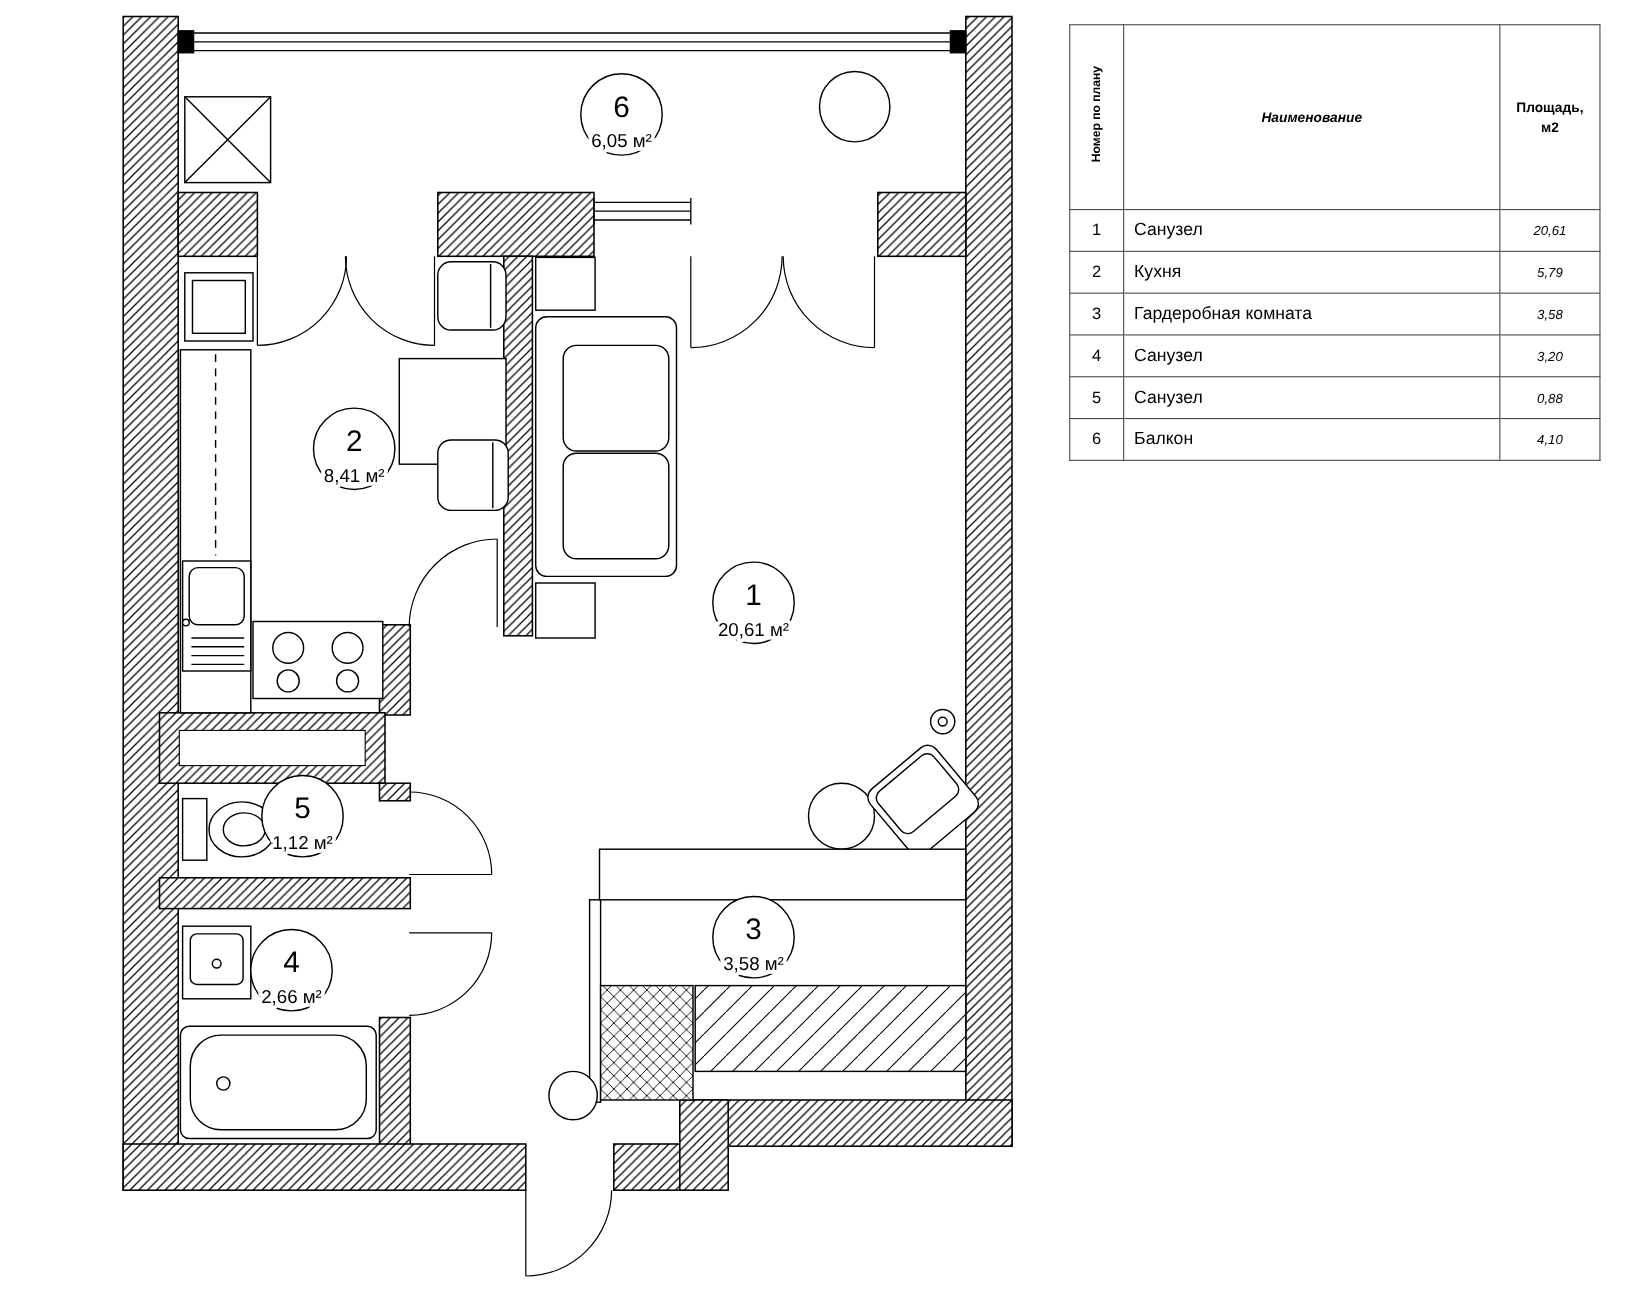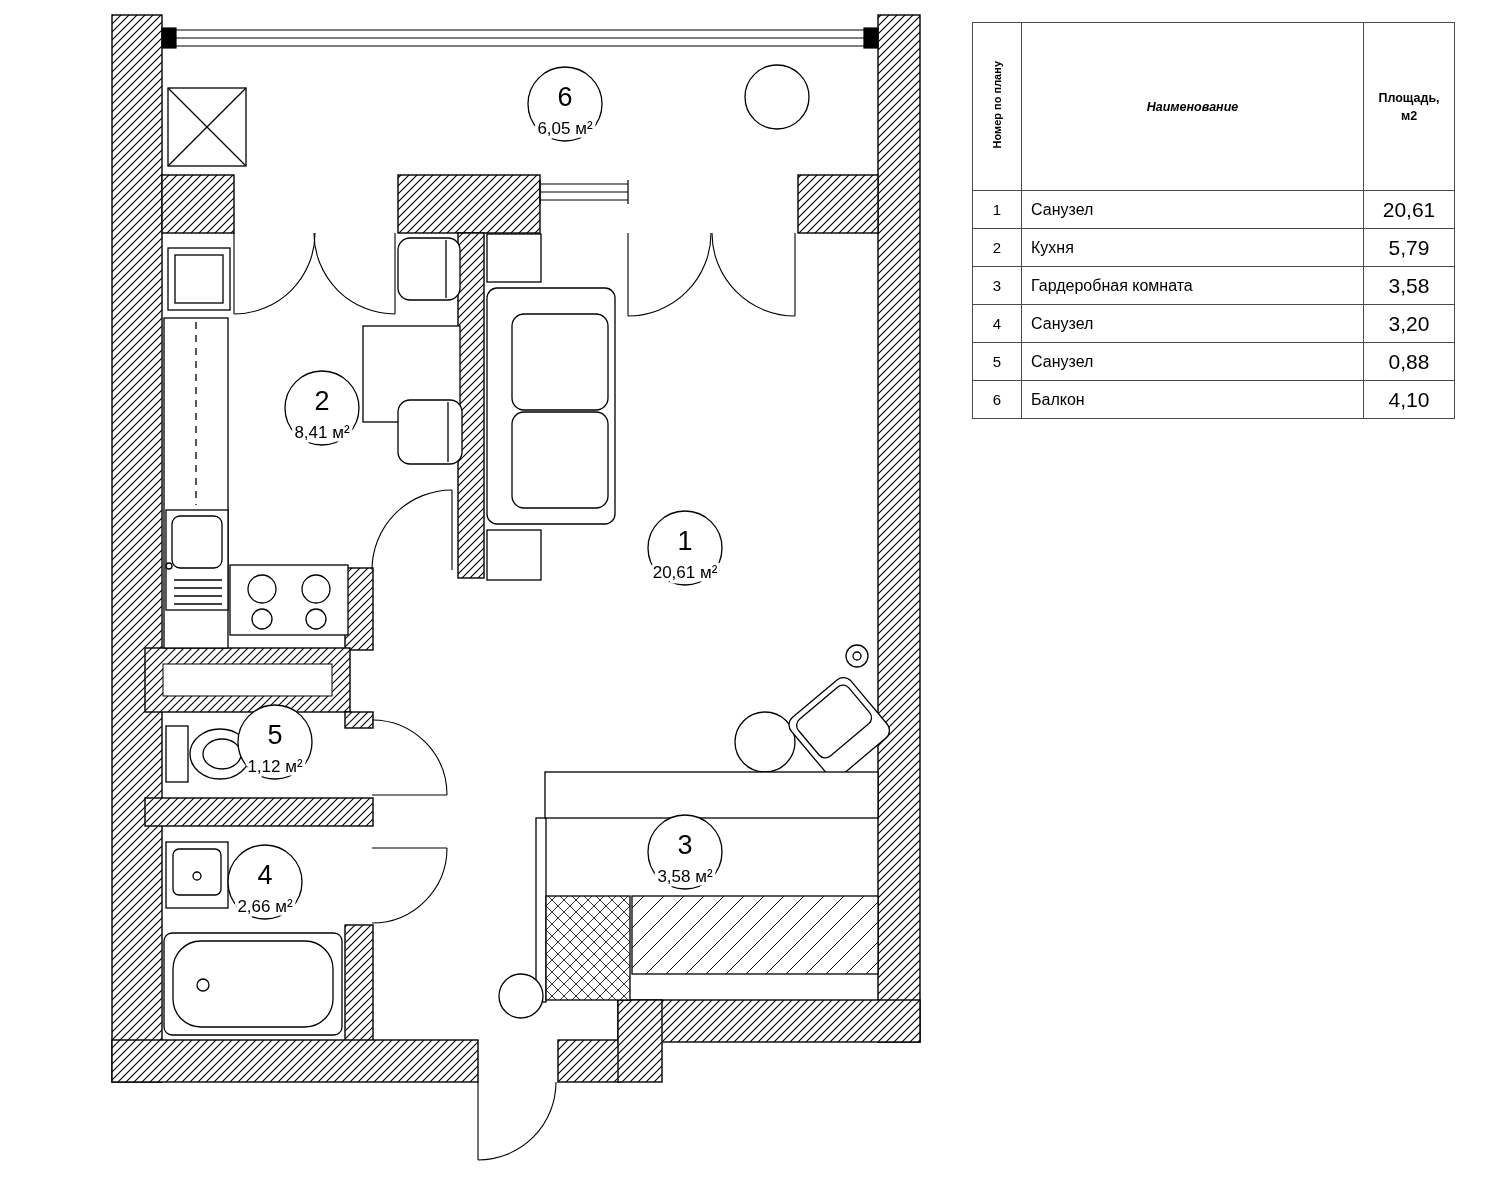--- a/index.html
+++ b/index.html
@@ -24,21 +24,21 @@
   .col-area { width:88px; font-size:12.5px; text-align:center; }
   .vert {
     display:inline-block; writing-mode:vertical-rl; transform:rotate(180deg);
     font-size:11px; font-weight:bold; white-space:nowrap;
   }
   .col-num-head { text-align:center; }
   .area-head { display:flex; flex-direction:column; align-items:center; gap:4px; }
   .legend-table tbody td { height:35px; }
   .c-num  { text-align:center; font-size:15px; }
   .c-name { text-align:left; padding-left:9px; font-size:16px; }
-  .c-area { text-align:center; font-size:21px; }
+  .c-area { text-align:center; font-size:12px;font-style:italic; }
 </style>
 </head>
 <body>
 
 <div class="plan-wrap">
 <svg width="940" height="1189" viewBox="0 0 940 1189">
   <defs>
     <pattern id="hatch" patternUnits="userSpaceOnUse" width="8" height="8">
       <rect width="8" height="8" fill="#fff"></rect>
       <path d="M-2,10 L10,-2 M-2,2 L2,-2 M6,10 L10,6" stroke="#000" stroke-width="1.1"></path>

